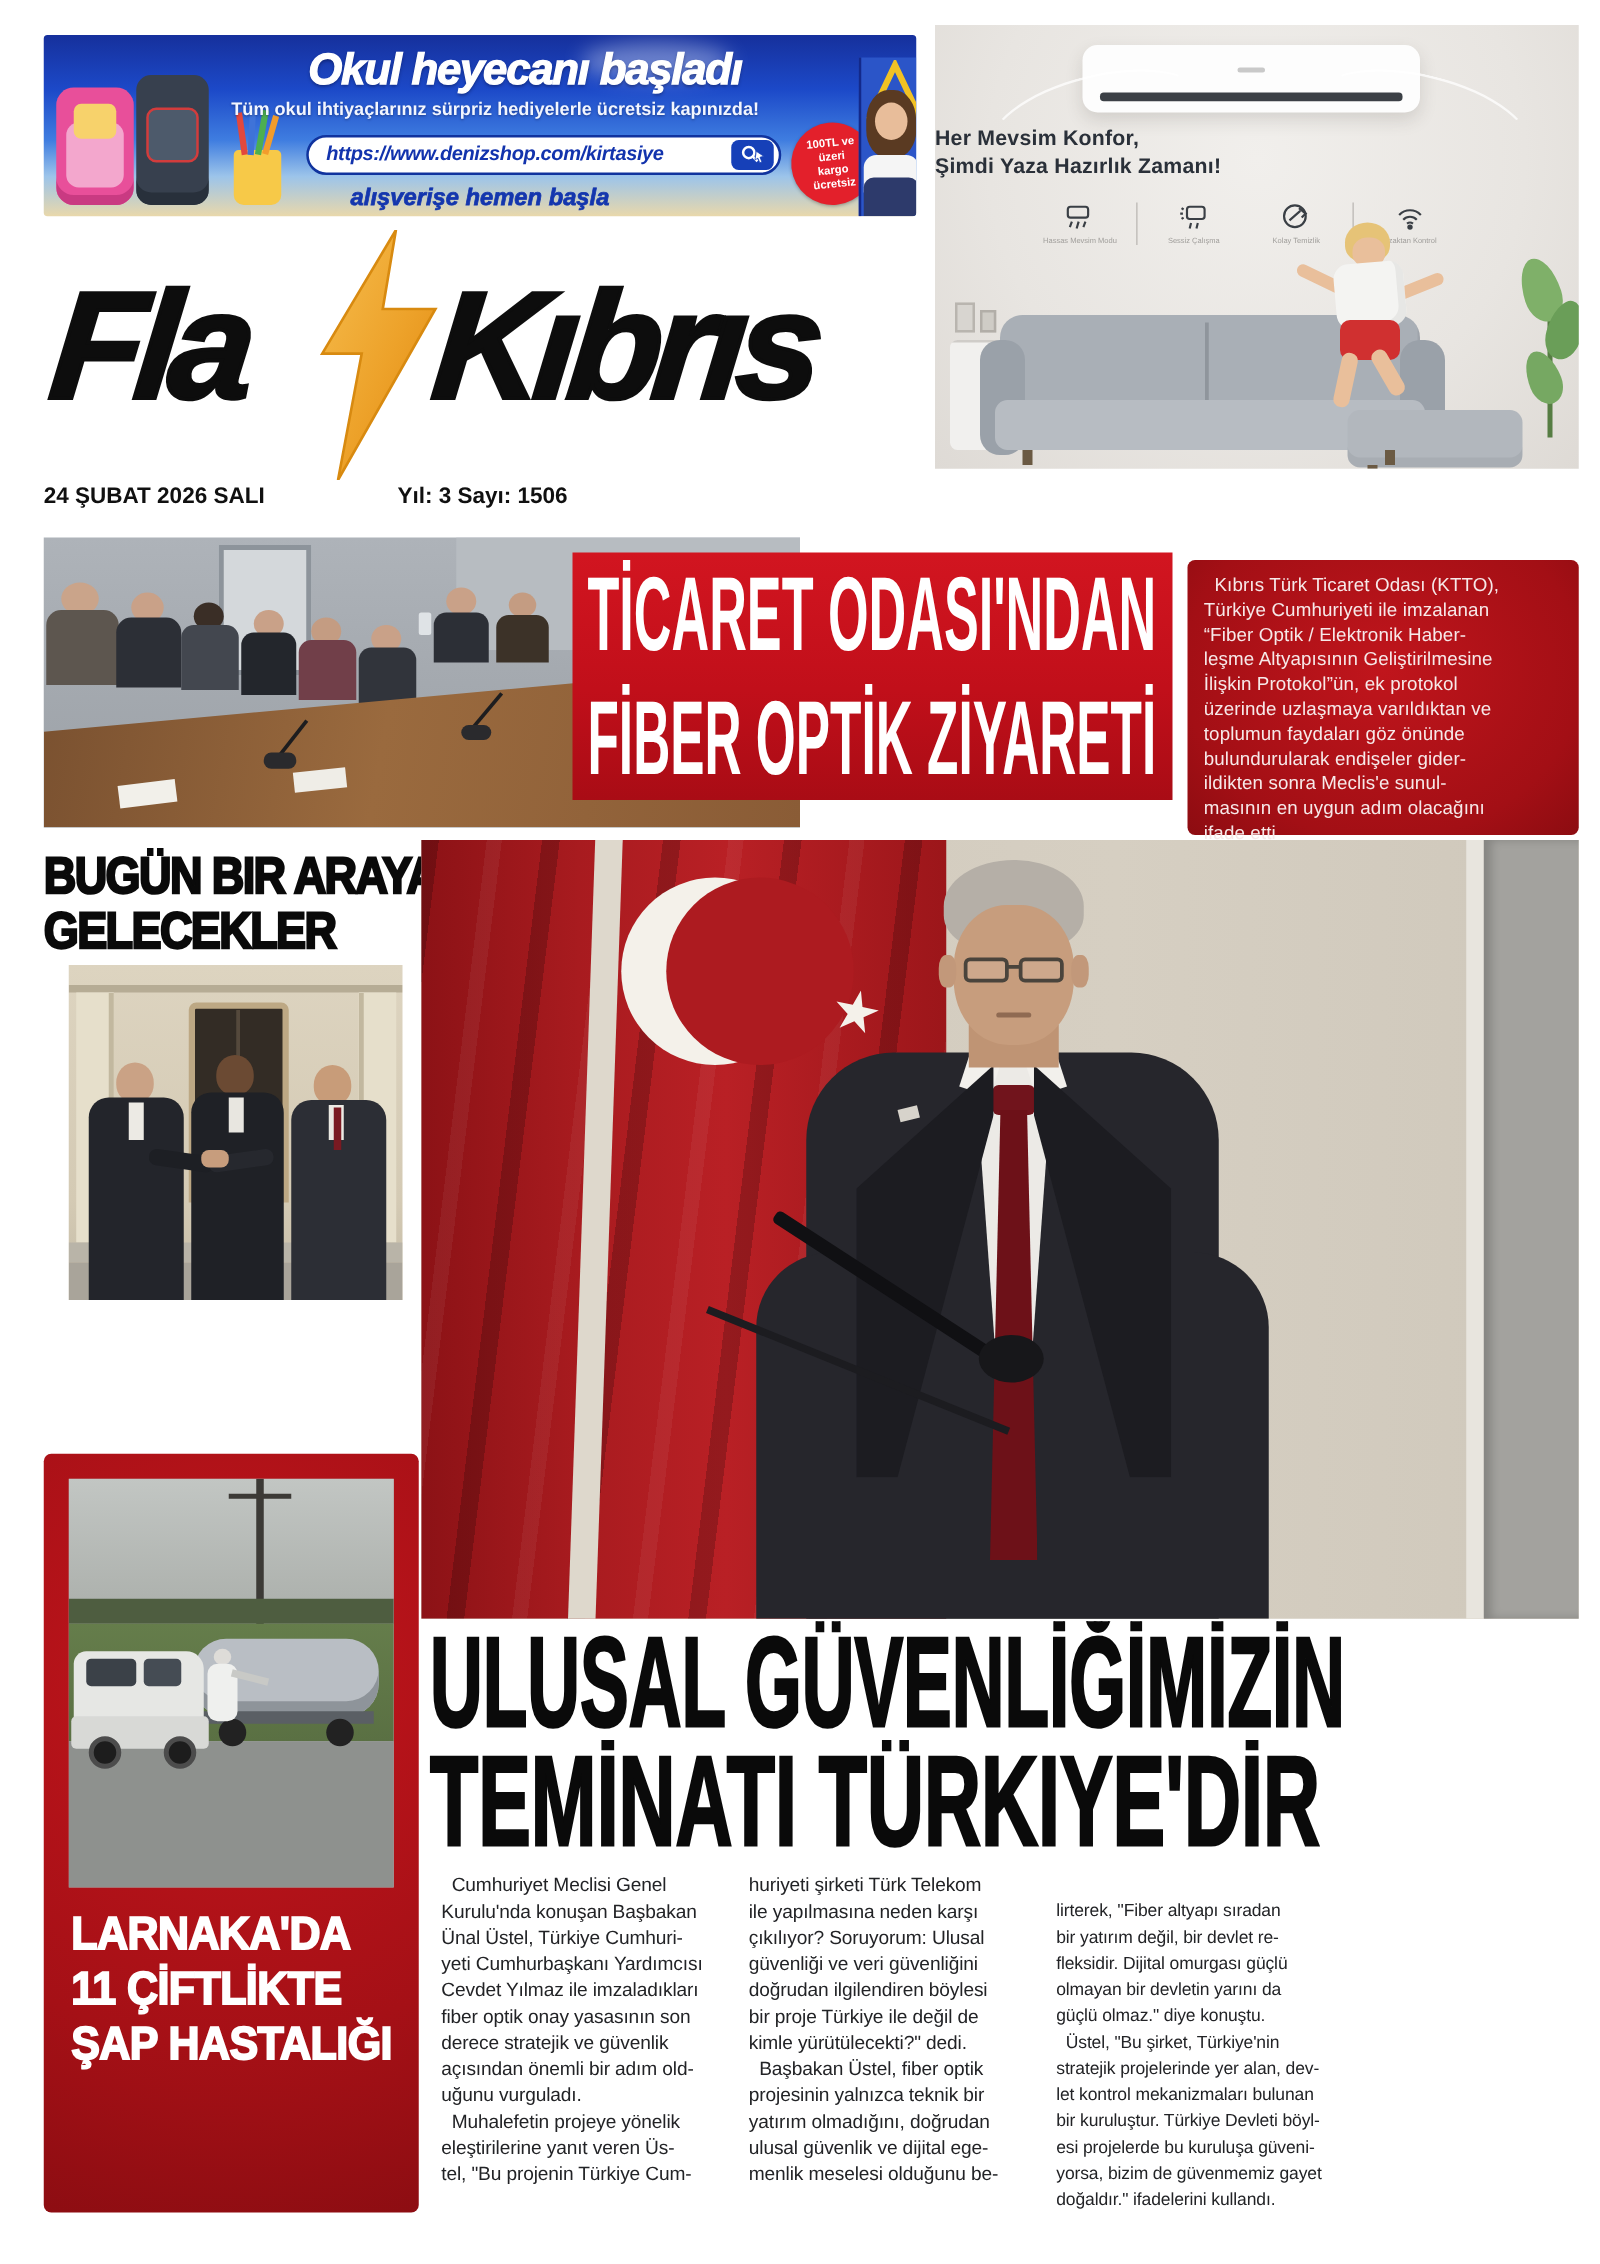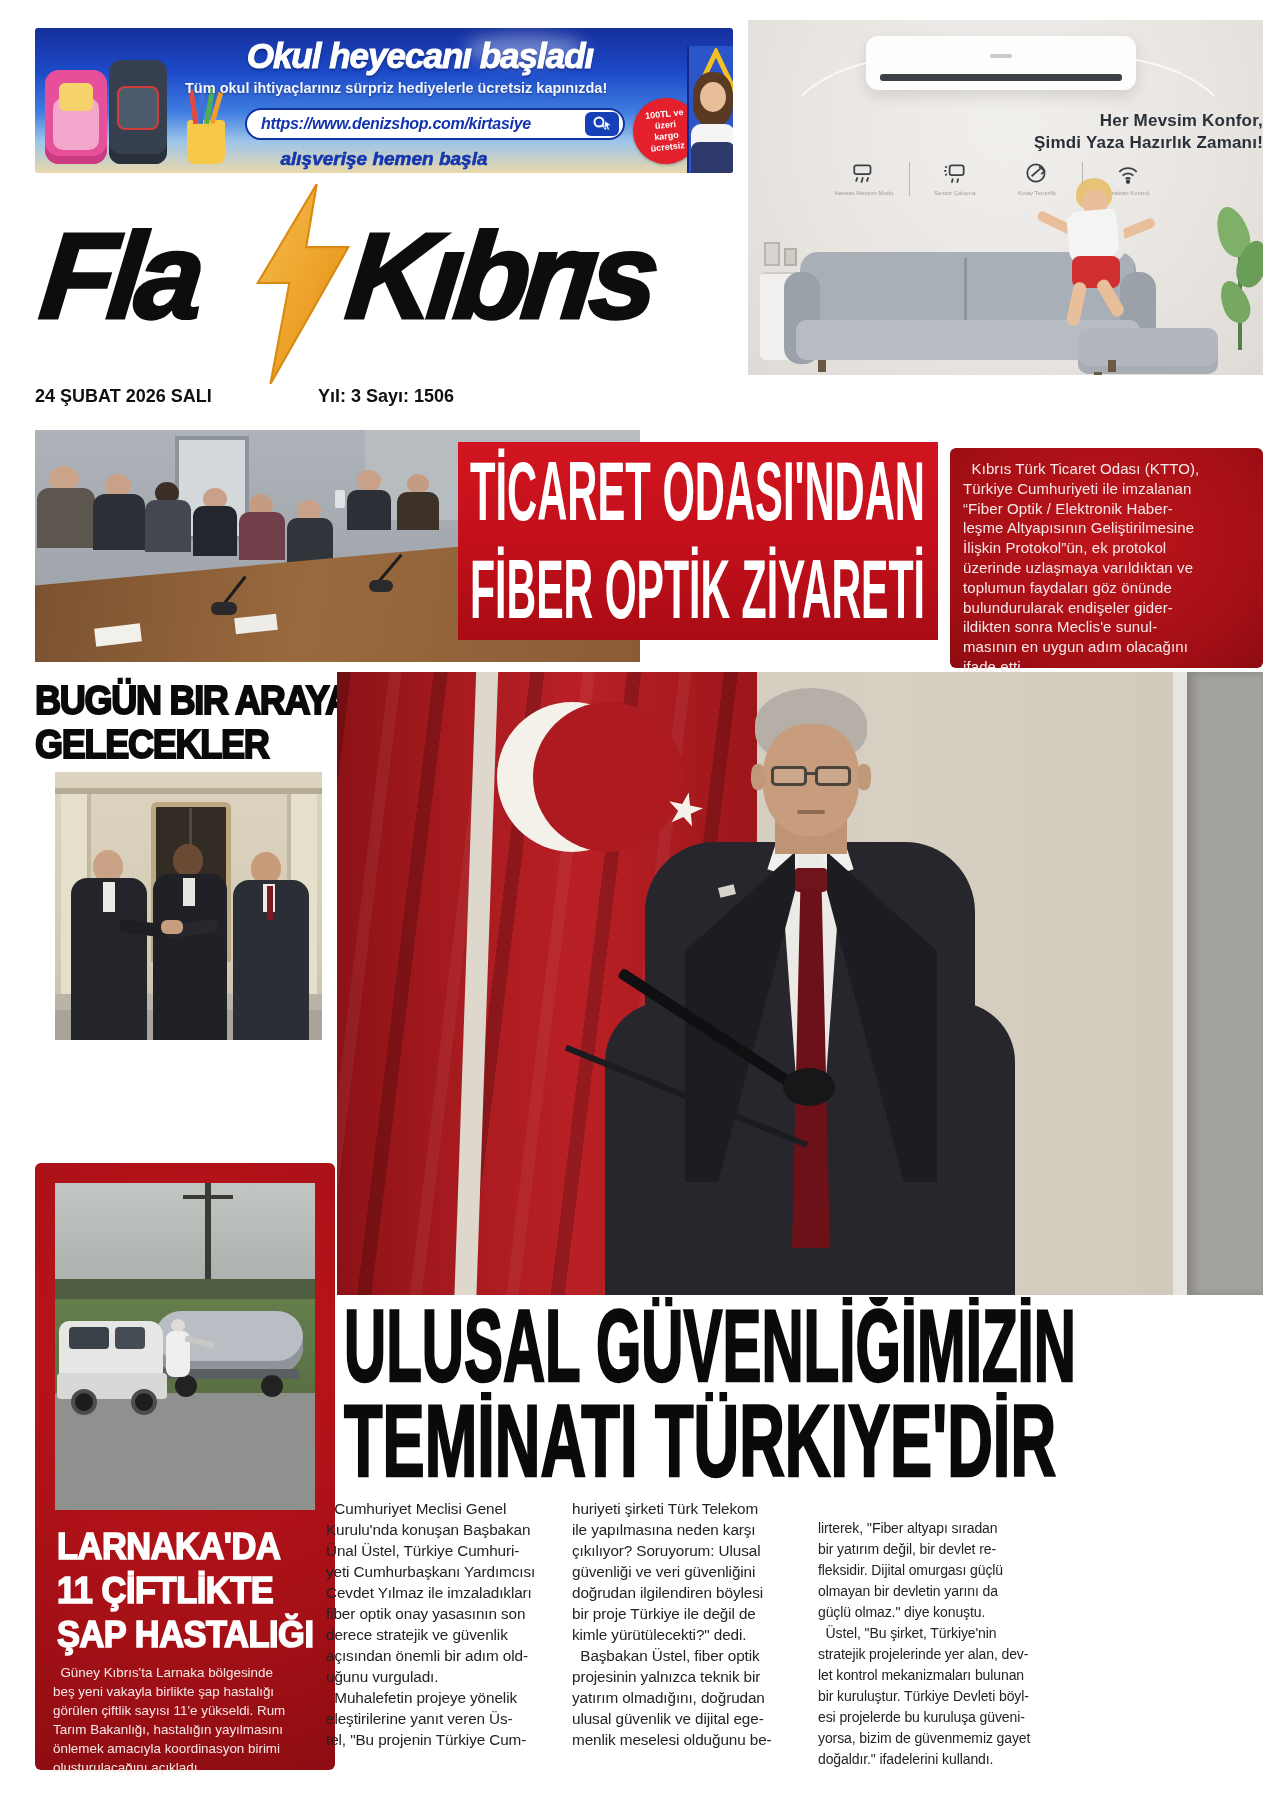--- a/index.html
+++ b/index.html
@@ -25,21 +25,21 @@
   .ad-school-cta { position:absolute; left:0; right:0; bottom:3px; text-align:center;
     font-size:19px; font-weight:700; font-style:italic; color:#1436ae; -webkit-text-stroke:.6px #1436ae; }
   .badge-circle { position:absolute; left:598px; top:70px; width:66px; height:66px; border-radius:50%;
     background:#e3202b; color:#fff; font-size:9px; font-weight:700; line-height:11px; text-align:center;
     display:flex; align-items:center; justify-content:center; transform:rotate(-6deg); white-space:pre-line;
     box-shadow:0 1px 3px rgba(0,0,0,.3); }
 
   
   .ad-climate { left:748px; top:20px; width:515px; height:355px; overflow:hidden;
     background:radial-gradient(circle at 50% 30%, #f1efec 0%, #e8e5e1 60%, #dedad5 100%); }
-  .ac-headline { position:absolute; left:0; right:0; top:90px; text-align:right;
+  .ac-headline { position:absolute; left:0; right:0; top:80px; text-align:left;
     font-size:17px; line-height:22px; font-weight:700; color:#2a3039; white-space:pre-line; letter-spacing:.2px; }
   .feat-row { position:absolute; left:75px; top:140px; width:365px; display:flex; align-items:flex-start; }
   .feat { width:82px; display:flex; flex-direction:column; align-items:center; }
   .feat-label { margin-top:4px; font-size:6px; color:#a09e9b; white-space:nowrap; }
   .feat-sep { width:1px; height:34px; background:#b9b6b2; margin:2px 4px 0; }
 
   
   .logo-row { position:absolute; left:30px; top:196px; width:705px; height:180px; }
   .logo-word { position:absolute; font-style:italic; font-weight:700; color:#0d0d0d;
     font-size:122px; letter-spacing:-7px; -webkit-text-stroke:3px #0d0d0d; transform:skewX(-6deg); z-index:2; }
@@ -67,21 +67,21 @@
   .larnaka-heading { position:absolute; left:22px; top:362px; font-size:37px; line-height:44px; font-weight:700;
     color:#fff; letter-spacing:-.5px; -webkit-text-stroke:1.6px #fff; white-space:pre-line;
     transform:scaleX(.93); transform-origin:left top; }
   .larnaka-body { position:absolute; left:18px; top:500px; width:268px; font-size:13.4px; line-height:19px;
     color:#f6e7e7; white-space:pre-wrap; }
 
   
   .main-headline-svg { position:absolute; left:341px; }
   .mainhead-text { fill:#0a0a0a; stroke:#0a0a0a; stroke-width:2.5px; paint-order:stroke;
     font-family:"Liberation Sans",sans-serif; font-weight:bold; }
-  .columns { position:absolute; left:326px; top:1498px; width:734px; display:flex; gap:14px; }
+  .columns { position:absolute; left:353px; top:1498px; width:734px; display:flex; gap:14px; }
   .col { font-size:15.3px; line-height:21px; color:#222326; white-space:pre-wrap; letter-spacing:-.1px; }
   .col-1 { width:232px; } .col-2 { width:232px; } .col-3 { width:242px; font-size:14px; line-height:21px;margin-top:20px; }
 
   
 </style>
 </head>
 <body>
 
 <div class="page">
 
@@ -333,26 +333,20 @@
       <div class="shape" style="left:16px;top:206px;width:26px;height:26px;background:#1d1d1d;border-radius:50%;border:4px solid #4c4c4c;"></div>
       <div class="shape" style="left:76px;top:206px;width:26px;height:26px;background:#1d1d1d;border-radius:50%;border:4px solid #4c4c4c;"></div>
 
       <div class="shape" style="left:116px;top:136px;width:14px;height:13px;background:#dedcd8;border-radius:50%;"></div>
       <div class="shape" style="left:111px;top:148px;width:24px;height:46px;background:#eff0ee;border-radius:8px;"></div>
       <div class="shape" style="left:130px;top:156px;width:30px;height:6px;background:#c8c9c6;transform:rotate(14deg);"></div>
     </div>
     <div class="larnaka-heading">LARNAKA'DA
 11 ÇİFTLİKTE
 ŞAP HASTALIĞI</div>
-    <div class="larnaka-body">  Güney Kıbrıs'ta Larnaka bölgesinde
-beş yeni vakayla birlikte şap hastalığı
-görülen çiftlik sayısı 11'e yükseldi. Rum
-Tarım Bakanlığı, hastalığın yayılmasını
-önlemek amacıyla koordinasyon birimi
-oluşturulacağını açıkladı.</div>
   </div>
 
   <div class="photo" style="left:337px;top:672px;width:926px;height:623px;background:linear-gradient(90deg,#cfc8bb 0%,#d6cfc2 60%,#cfc8bb 100%);">
 
     <div class="shape" style="left:0;top:0;width:420px;height:623px;background:linear-gradient(90deg,#8c1216 0%,#a81b1f 30%,#b92025 58%,#9c161a 100%);">
       <div class="shape" style="left:0;top:0;width:420px;height:623px;background:repeating-linear-gradient(97deg,rgba(0,0,0,.20) 0 14px,rgba(0,0,0,0) 14px 52px,rgba(255,255,255,.05) 52px 64px,rgba(0,0,0,0) 64px 96px);"></div>
       <div class="shape" style="left:128px;top:-10px;width:22px;height:660px;background:#ded8cc;transform:rotate(2deg);"></div>
       <div class="shape" style="left:160px;top:30px;width:150px;height:150px;background:#f4f1ea;border-radius:50%;"></div>
       <div class="shape" style="left:196px;top:30px;width:150px;height:150px;background:#ad1b20;border-radius:50%;"></div>
       <div class="shape" style="left:330px;top:120px;width:36px;height:36px;background:#f4f1ea;clip-path:polygon(50% 0%,61% 35%,98% 35%,68% 57%,79% 91%,50% 70%,21% 91%,32% 57%,2% 35%,39% 35%);transform:rotate(12deg);"></div>

